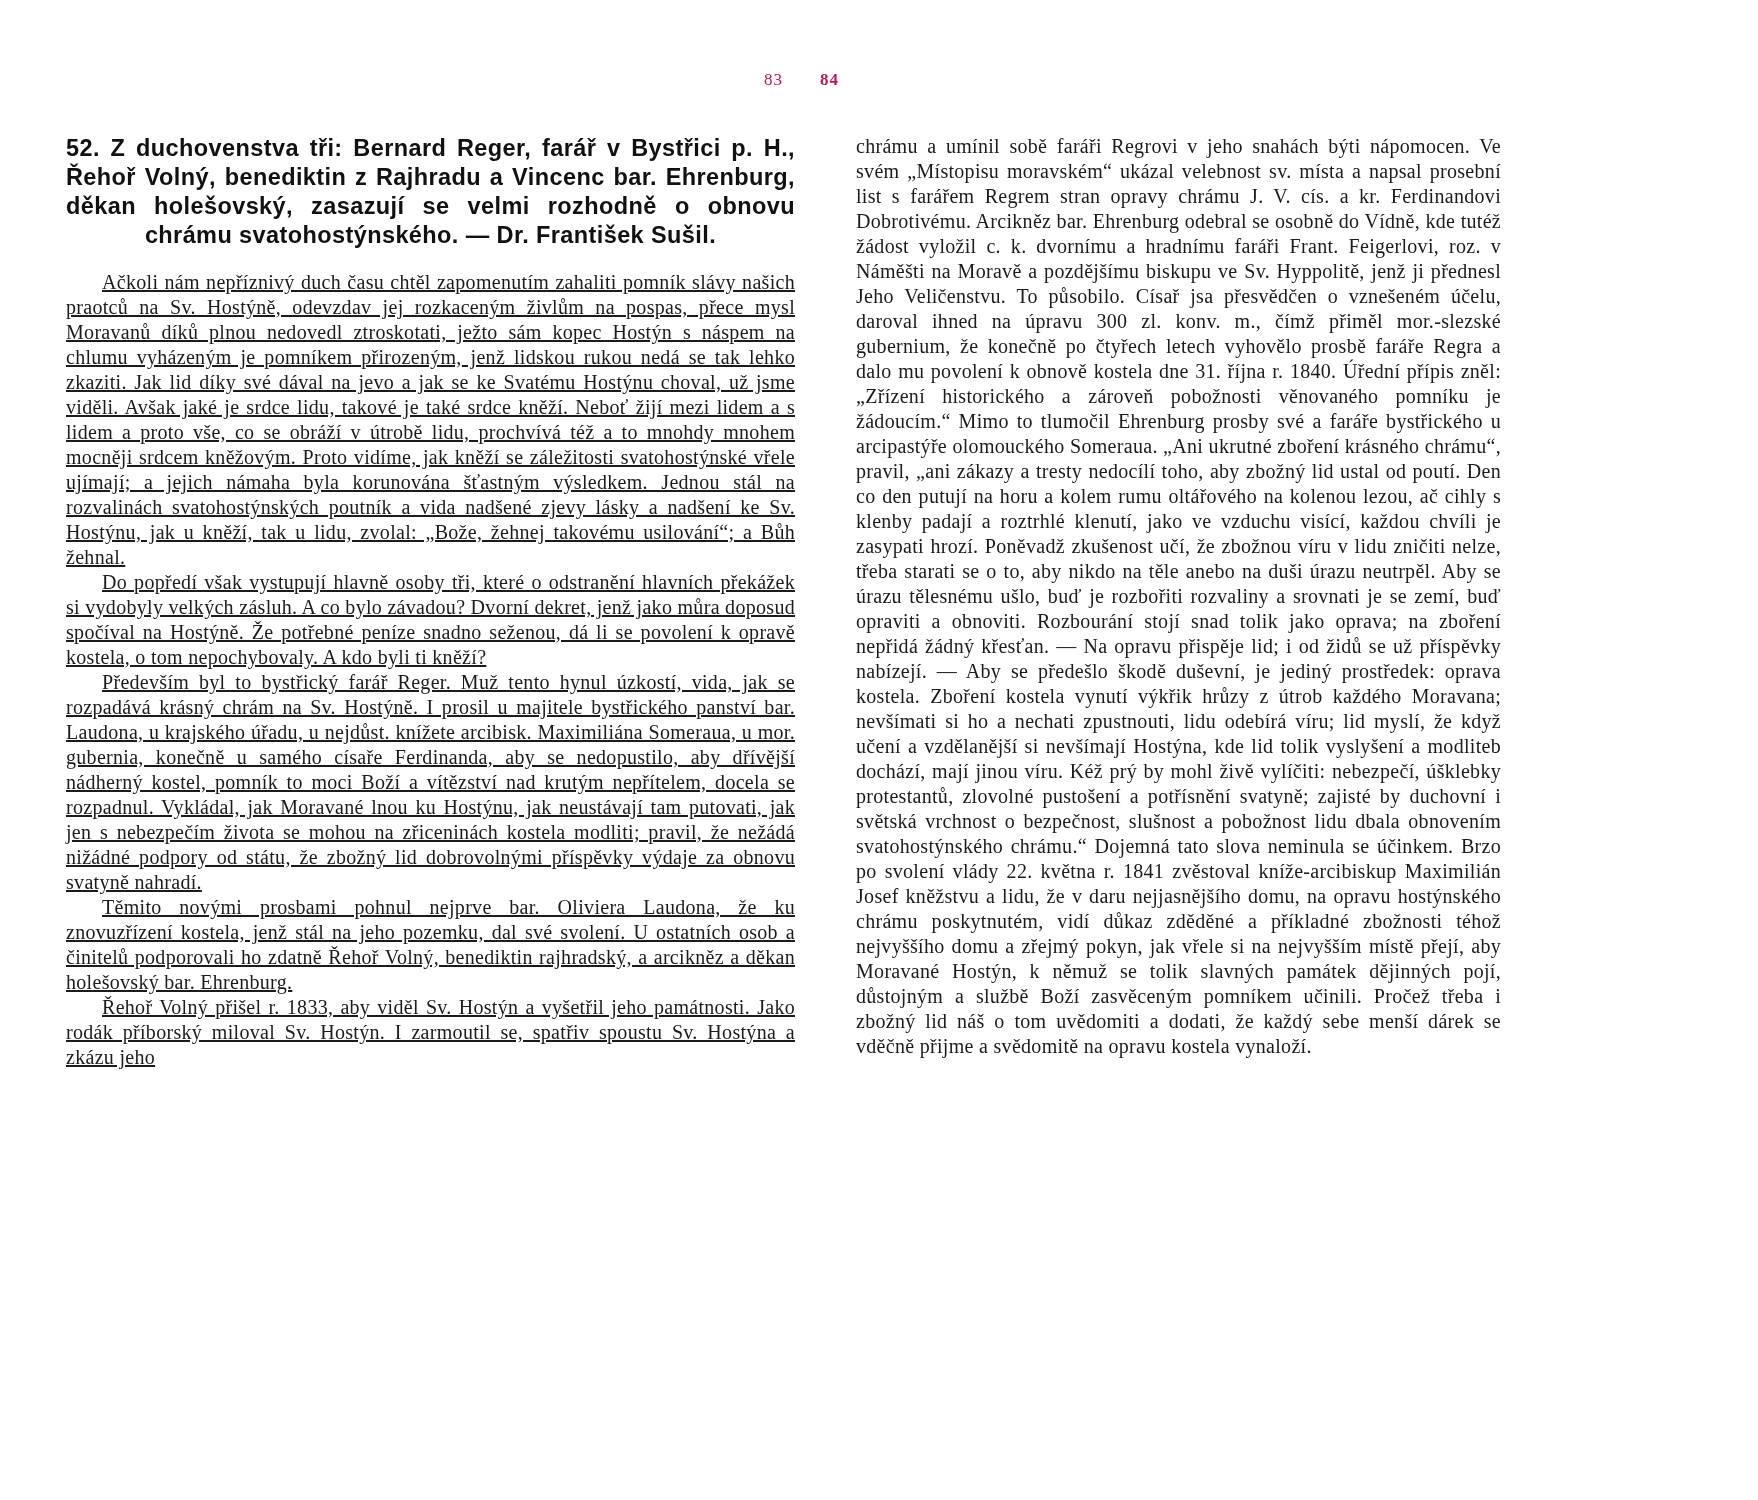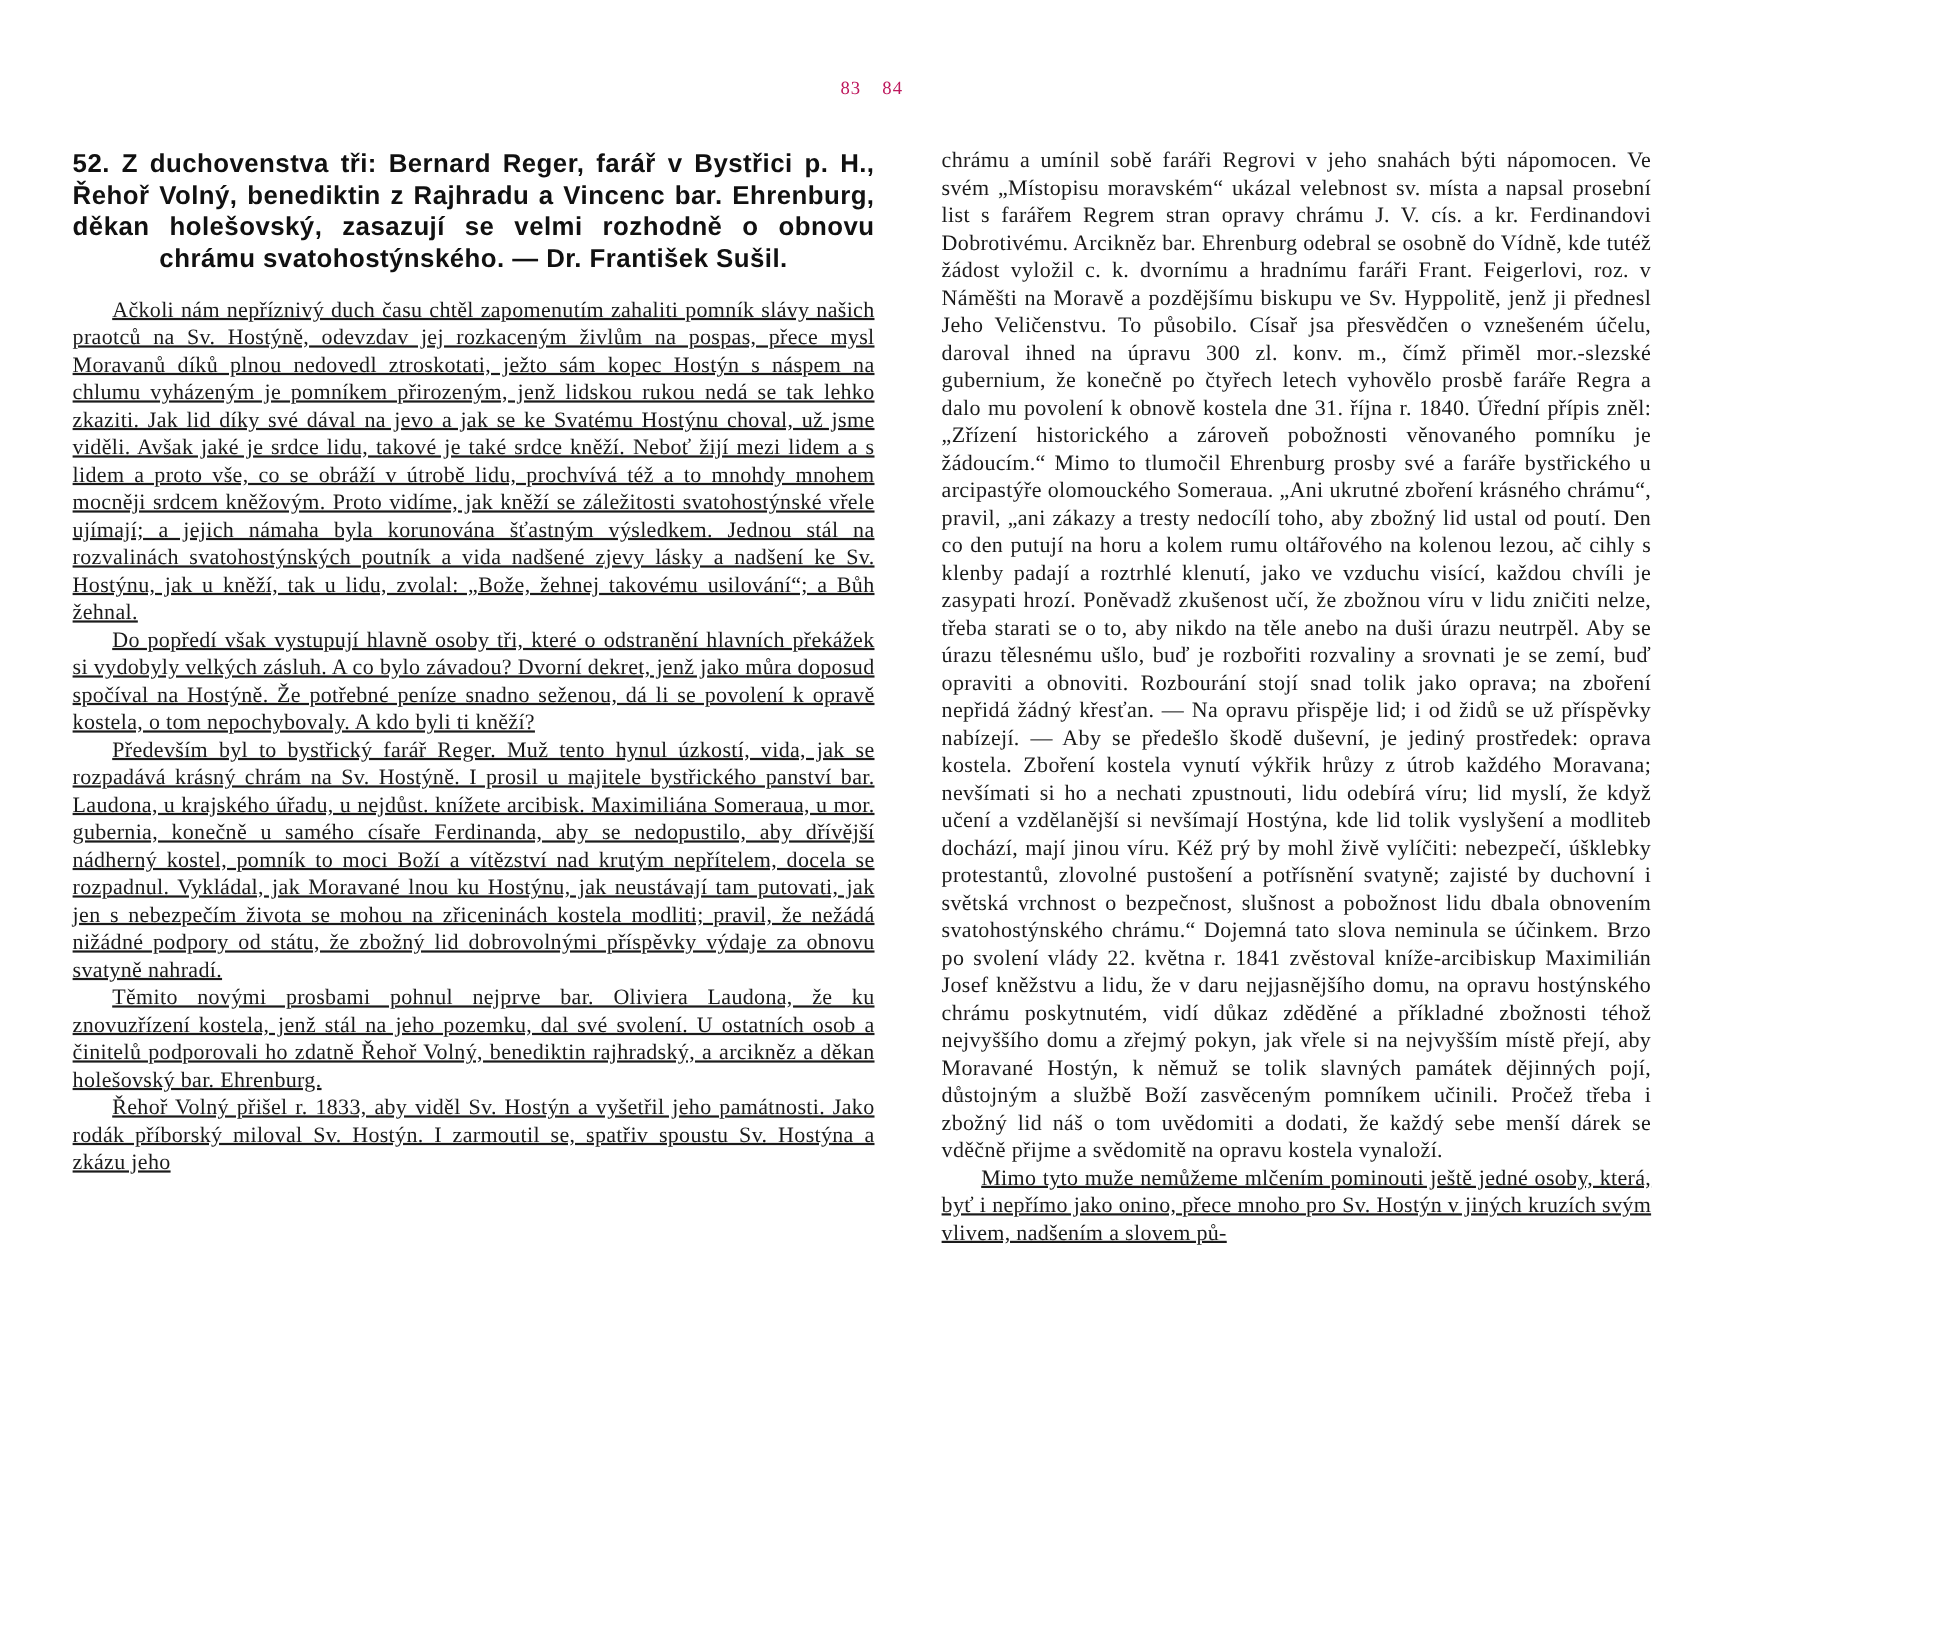--- a/index.html
+++ b/index.html
@@ -22,21 +22,21 @@
   }
   .page-number {
     position: absolute;
     top: 70px;
     font-size: 17px;
     color: #be185d;
     letter-spacing: 1px;
     font-family: "Liberation Serif", serif;
   }
   .page-number-left  { left: 764px; }
-  .page-number-right { left: 802px; }
+  .page-number-right { left: 820px; font-weight: bold; }
   .column {
     position: absolute;
     top: 134px;
     text-align: justify;
   }
   .column-left  { left: 66px;  width: 729px; }
   .column-right { left: 856px; width: 645px; }
   .heading {
     font-family: "Liberation Sans", sans-serif;
     font-weight: bold;
@@ -73,16 +73,15 @@
     <h2 class="heading">52. Z duchovenstva tři: Bernard Reger, farář v Bystřici p. H., Řehoř Volný, benediktin z Rajhradu a Vincenc bar. Ehrenburg, děkan holešovský, zasazují se velmi rozhodně o obnovu chrámu svatohostýnského. — Dr. František Sušil.</h2>
     <p class="para indent">Ačkoli nám nepříznivý duch času chtěl zapomenutím zahaliti pomník slávy našich praotců na Sv. Hostýně, odevzdav jej rozkaceným živlům na pospas, přece mysl Moravanů díků plnou nedovedl ztroskotati, ježto sám kopec Hostýn s náspem na chlumu vyházeným je pomníkem přirozeným, jenž lidskou rukou nedá se tak lehko zkaziti. Jak lid díky své dával na jevo a jak se ke Svatému Hostýnu choval, už jsme viděli. Avšak jaké je srdce lidu, takové je také srdce kněží. Neboť žijí mezi lidem a s lidem a proto vše, co se obráží v útrobě lidu, prochvívá též a to mnohdy mnohem mocněji srdcem kněžovým. Proto vidíme, jak kněží se záležitosti svatohostýnské vřele ujímají; a jejich námaha byla korunována šťastným výsledkem. Jednou stál na rozvalinách svatohostýnských poutník a vida nadšené zjevy lásky a nadšení ke Sv. Hostýnu, jak u kněží, tak u lidu, zvolal: „Bože, žehnej takovému usilování“; a Bůh žehnal.</p>
     <p class="para indent">Do popředí však vystupují hlavně osoby tři, které o odstranění hlavních překážek si vydobyly velkých zásluh. A co bylo závadou? Dvorní dekret, jenž jako můra doposud spočíval na Hostýně. Že potřebné peníze snadno seženou, dá li se povolení k opravě kostela, o tom nepochybovaly. A kdo byli ti kněží?</p>
     <p class="para indent">Především byl to bystřický farář Reger. Muž tento hynul úzkostí, vida, jak se rozpadává krásný chrám na Sv. Hostýně. I prosil u majitele bystřického panství bar. Laudona, u krajského úřadu, u nejdůst. knížete arcibisk. Maximiliána Someraua, u mor. gubernia, konečně u samého císaře Ferdinanda, aby se nedopustilo, aby dřívější nádherný kostel, pomník to moci Boží a vítězství nad krutým nepřítelem, docela se rozpadnul. Vykládal, jak Moravané lnou ku Hostýnu, jak neustávají tam putovati, jak jen s nebezpečím života se mohou na zřiceninách kostela modliti; pravil, že nežádá nižádné podpory od státu, že zbožný lid dobrovolnými příspěvky výdaje za obnovu svatyně nahradí.</p>
     <p class="para indent">Těmito novými prosbami pohnul nejprve bar. Oliviera Laudona, že ku znovuzřízení kostela, jenž stál na jeho pozemku, dal své svolení. U ostatních osob a činitelů podporovali ho zdatně Řehoř Volný, benediktin rajhradský, a arcikněz a děkan holešovský bar. Ehrenburg.</p>
     <p class="para indent">Řehoř Volný přišel r. 1833, aby viděl Sv. Hostýn a vyšetřil jeho památnosti. Jako rodák příborský miloval Sv. Hostýn. I zarmoutil se, spatřiv spoustu Sv. Hostýna a zkázu jeho</p>
   </div>
 
   <div class="column column-right">
     <p class="para">chrámu a umínil sobě faráři Regrovi v jeho snahách býti nápomocen. Ve svém „Místopisu moravském“ ukázal velebnost sv. místa a napsal prosební list s farářem Regrem stran opravy chrámu J. V. cís. a kr. Ferdinandovi Dobrotivému. Arcikněz bar. Ehrenburg odebral se osobně do Vídně, kde tutéž žádost vyložil c. k. dvornímu a hradnímu faráři Frant. Feigerlovi, roz. v Náměšti na Moravě a pozdějšímu biskupu ve Sv. Hyppolitě, jenž ji přednesl Jeho Veličenstvu. To působilo. Císař jsa přesvědčen o vznešeném účelu, daroval ihned na úpravu 300 zl. konv. m., čímž přiměl mor.-slezské gubernium, že konečně po čtyřech letech vyhovělo prosbě faráře Regra a dalo mu povolení k obnově kostela dne 31. října r. 1840. Úřední přípis zněl: „Zřízení historického a zároveň pobožnosti věnovaného pomníku je žádoucím.“ Mimo to tlumočil Ehrenburg prosby své a faráře bystřického u arcipastýře olomouckého Someraua. „Ani ukrutné zboření krásného chrámu“, pravil, „ani zákazy a tresty nedocílí toho, aby zbožný lid ustal od poutí. Den co den putují na horu a kolem rumu oltářového na kolenou lezou, ač cihly s klenby padají a roztrhlé klenutí, jako ve vzduchu visící, každou chvíli je zasypati hrozí. Poněvadž zkušenost učí, že zbožnou víru v lidu zničiti nelze, třeba starati se o to, aby nikdo na těle anebo na duši úrazu neutrpěl. Aby se úrazu tělesnému ušlo, buď je rozbořiti rozvaliny a srovnati je se zemí, buď opraviti a obnoviti. Rozbourání stojí snad tolik jako oprava; na zboření nepřidá žádný křesťan. — Na opravu přispěje lid; i od židů se už příspěvky nabízejí. — Aby se předešlo škodě duševní, je jediný prostředek: oprava kostela. Zboření kostela vynutí výkřik hrůzy z útrob každého Moravana; nevšímati si ho a nechati zpustnouti, lidu odebírá víru; lid myslí, že když učení a vzdělanější si nevšímají Hostýna, kde lid tolik vyslyšení a modliteb dochází, mají jinou víru. Kéž prý by mohl živě vylíčiti: nebezpečí, úšklebky protestantů, zlovolné pustošení a potřísnění svatyně; zajisté by duchovní i světská vrchnost o bezpečnost, slušnost a pobožnost lidu dbala obnovením svatohostýnského chrámu.“ Dojemná tato slova neminula se účinkem. Brzo po svolení vlády 22. května r. 1841 zvěstoval kníže-arcibiskup Maximilián Josef kněžstvu a lidu, že v daru nejjasnějšího domu, na opravu hostýnského chrámu poskytnutém, vidí důkaz zděděné a příkladné zbožnosti téhož nejvyššího domu a zřejmý pokyn, jak vřele si na nejvyšším místě přejí, aby Moravané Hostýn, k němuž se tolik slavných památek dějinných pojí, důstojným a službě Boží zasvěceným pomníkem učinili. Pročež třeba i zbožný lid náš o tom uvědomiti a dodati, že každý sebe menší dárek se vděčně přijme a svědomitě na opravu kostela vynaloží.</p>
-    <p class="para indent">Mimo tyto muže nemůžeme mlčením pominouti ještě jedné osoby, která, byť i nepřímo jako onino, přece mnoho pro Sv. Hostýn v jiných kruzích svým vlivem, nadšením a slovem pů-</p>
   </div>
 
 </div>
 
 </body></html>

